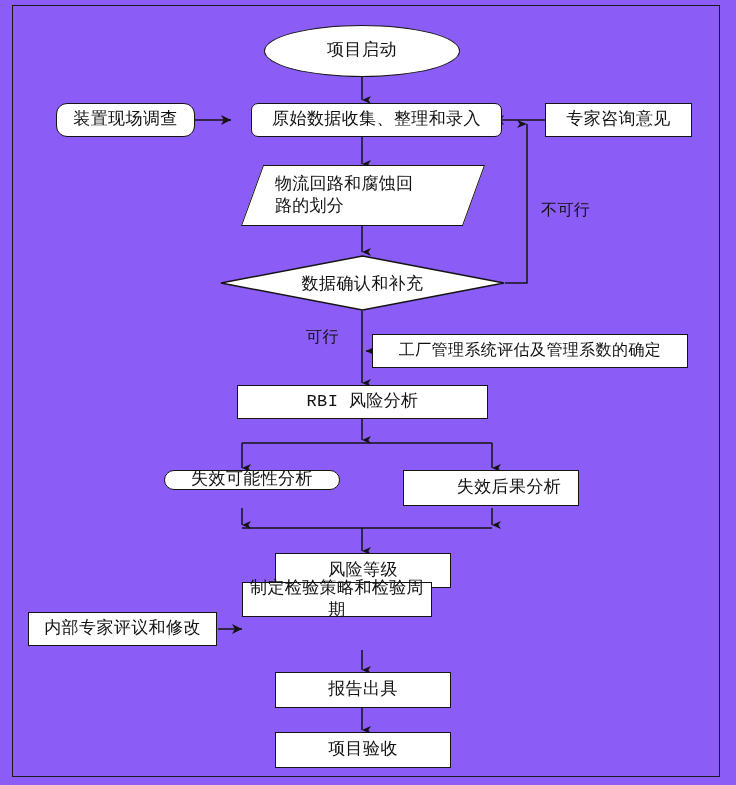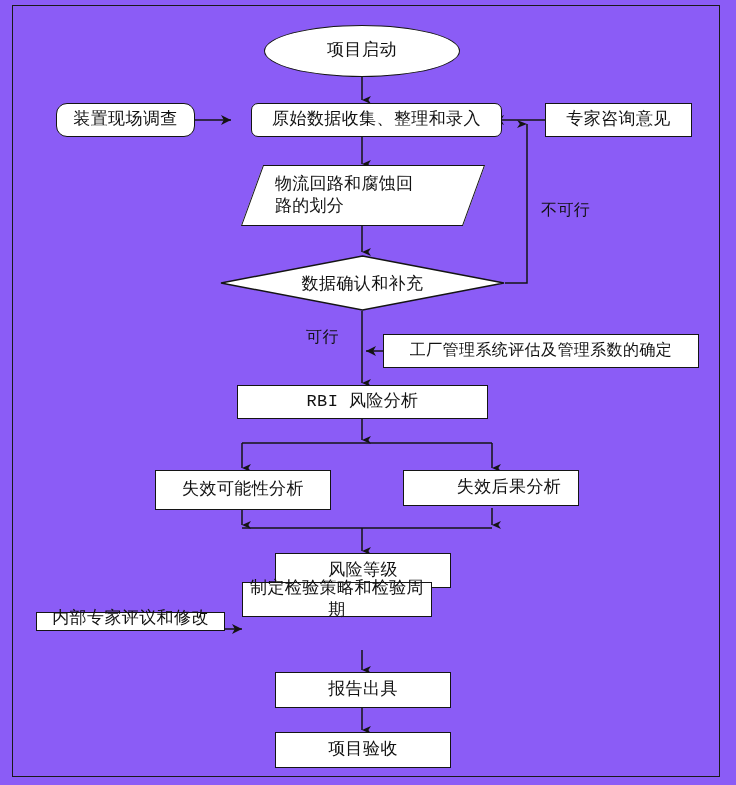--- a/index.html
+++ b/index.html
@@ -181,41 +181,41 @@
     </span>
   </div>
 
   <div class="diamondwrap" style="left:220px; top:255px; width:285px; height:56px;">
     <svg width="285" height="56" viewBox="0 0 285 56" style="position:absolute;left:0;top:0;">
       <polygon points="142.5,1 284,28 142.5,55 1,28" fill="#ffffff" stroke="#141414" stroke-width="1.4"></polygon>
     </svg>
     <span class="dlabel">数据确认和补充</span>
   </div>
 
-  <div class="node boxnode" style="left:383px; top:334px; width:316px; height:34px; font-size:16px;">
+  <div class="node boxnode" style="left:372px; top:334px; width:316px; height:34px; font-size:16px;">
     <span>工厂管理系统评估及管理系数的确定</span>
   </div>
 
   <div class="node boxnode" style="left:237px; top:385px; width:251px; height:34px;">
     <span>RBI 风险分析</span>
   </div>
 
-  <div class="node boxnode" style="left:155px; top:470px; width:176px; height:40px;">
+  <div class="node boxnode" style="left:164px; top:470px; width:176px; height:20px;border-radius:10px;">
     <span>失效可能性分析</span>
   </div>
 
   <div class="node boxnode" style="left:403px; top:470px; width:176px; height:36px;padding-left:36px;">
     <span>失效后果分析</span>
   </div>
 
   <div class="node boxnode" style="left:275px; top:553px; width:176px; height:35px;">
     <span>风险等级</span>
   </div>
 
-  <div class="node boxnode" style="left:36px; top:612px; width:189px; height:19px;align-items:flex-end;">
+  <div class="node boxnode" style="left:28px; top:612px; width:189px; height:34px;">
     <span>内部专家评议和修改</span>
   </div>
 
   <div class="node boxnode" style="left:242px; top:582px; width:190px; height:35px;">
     <span>制定检验策略和检验周期</span>
   </div>
 
   <div class="node boxnode" style="left:275px; top:672px; width:176px; height:36px;">
     <span>报告出具</span>
   </div>

